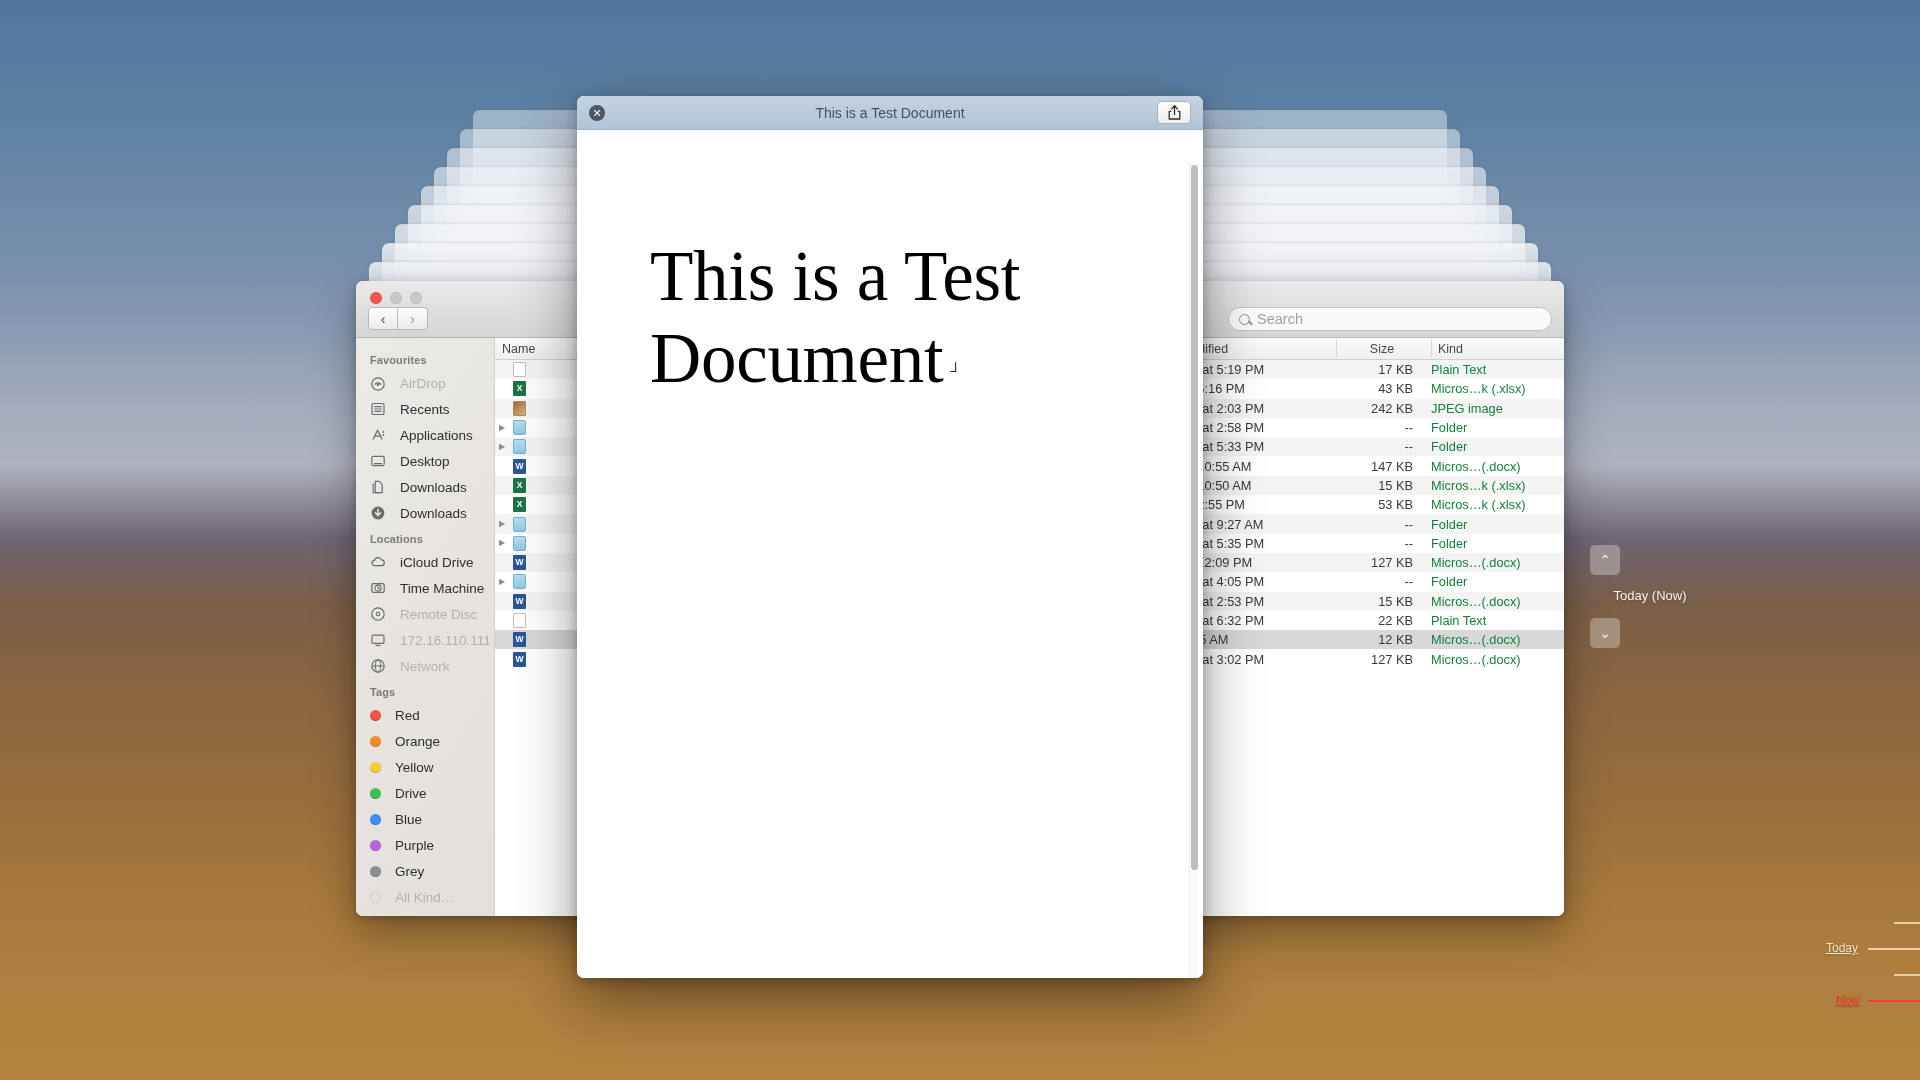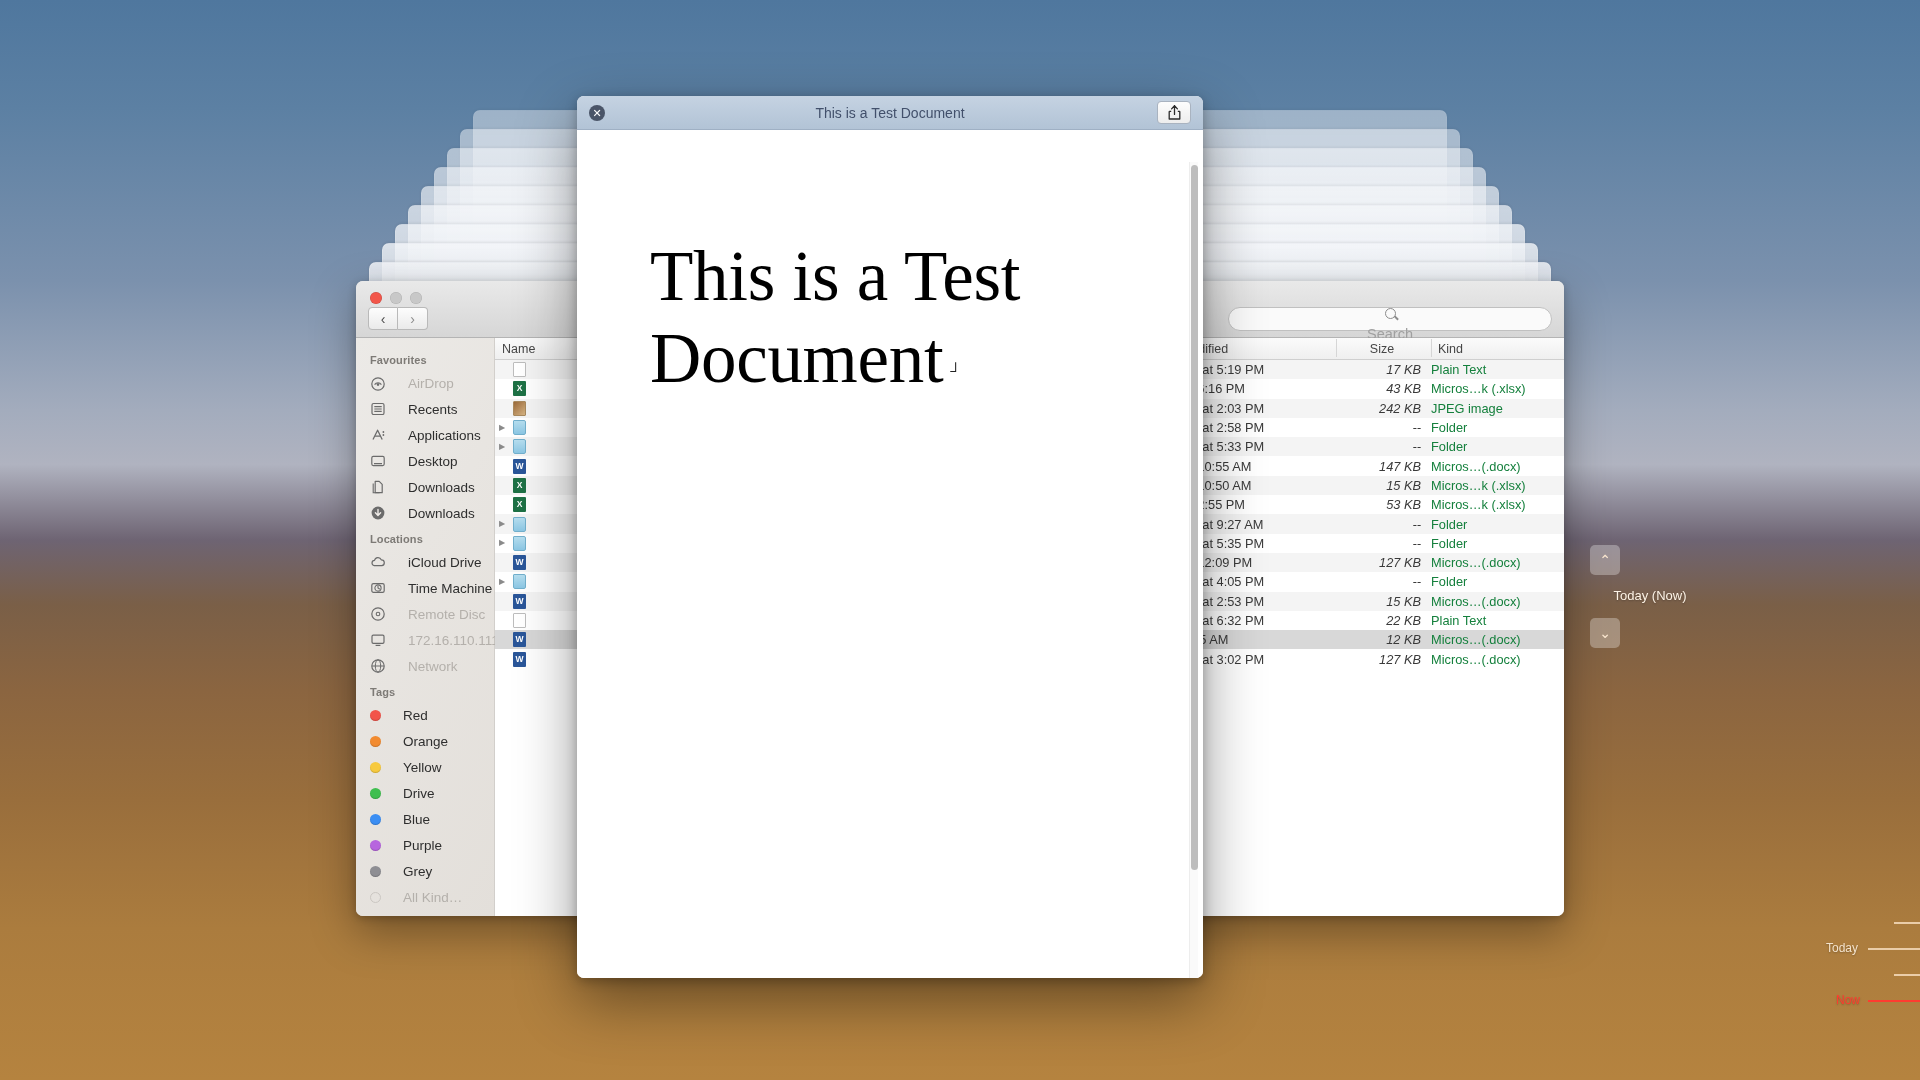--- a/index.html
+++ b/index.html
@@ -70,36 +70,36 @@
     background:linear-gradient(to bottom,#fdfdfd,#eaeaea);
     border:1px solid #b9b9b9; border-radius:4px;
     display:flex; align-items:center; justify-content:center;
   }
   .grid9{ display:grid; grid-template-columns:repeat(3,3px); grid-template-rows:repeat(2,3px); gap:2px; }
   .grid9 i{ background:#555; display:block; width:3px; height:3px; }
 
   #search{
     position:absolute; right:12px; top:26px; width:324px; height:24px;
     background:#fafafa; border:1px solid #c0c0c0; border-radius:12px;
-    display:flex; align-items:center; padding:0 10px; gap:7px;flex-direction:column;
+    display:flex; align-items:center; padding:0 10px; gap:7px;
   }
   #search .mag{ width:11px; height:11px; border:1.5px solid #8c8c8c; border-radius:50%; position:relative; flex:none; }
   #search .mag::after{ content:""; position:absolute; width:5px; height:1.5px; background:#8c8c8c; right:-4px; bottom:0px; transform:rotate(45deg); }
   #search .ph{ color:#a0a0a0; font-size:14.5px; }
 
   #finder-body{ display:flex; height:578px; }
 
   
   #sidebar{
     width:139px; flex:none; padding-top:9px;
     background:linear-gradient(120deg,#eceae7 0%,#e8e5e1 40%,#e3dfda 100%);
     border-right:1px solid #d2cfcb;
   }
   .sb-head{ font-size:11px; font-weight:bold; color:#7d7a76; padding:7px 0 4px 14px; letter-spacing:.1px; }
-  .sb-item{ display:flex; align-items:center; gap:22px; height:26px; padding-left:14px; font-size:13.5px; color:#2e2e2e; }
+  .sb-item{ display:flex; align-items:center; gap:14px; height:26px; padding-left:14px; font-size:13.5px; color:#2e2e2e; }
   .sb-item.dim{ color:#b4b0ab; }
   .sb-ico{ width:16px; height:16px; flex:none; display:flex; align-items:center; justify-content:center; color:#6b6b6b; }
   .sb-ico svg{ display:block; }
   .dot{ width:11px; height:11px; border-radius:50%; flex:none; box-shadow:inset 0 -1px 1px rgba(0,0,0,.17); }
   .dot.hollow{ background:transparent; border:1.5px solid #cbc7c2; box-shadow:none; }
 
   
   #filelist{ flex:1; background:#fff; position:relative; }
   #cols{
     display:flex; height:22px; align-items:center;
@@ -111,21 +111,21 @@
   .c-name{ width:649px; }
   .c-date{ width:192px; }
   .c-size{ width:95px; text-align:center; padding-right:10px; }
   .c-kind{ flex:1; }
 
   .row{ display:flex; align-items:center; height:19.3px; font-size:12.8px; color:#2b2b2b; }
   .row.odd{ background:#f4f4f4; }
   .row.sel{ background:#d8d8d8; }
   .row .f-name{ width:649px; display:flex; align-items:center; gap:5px; padding-left:4px; overflow:hidden; }
   .row .f-date{ width:192px; color:#3a3a3a; }
-  .row .f-size{ width:95px; text-align:right; padding-right:10px; color:#3a3a3a;font-style:italic; }
+  .row .f-size{ width:95px; text-align:right; padding-right:18px; color:#3a3a3a; }
   .row .f-kind{ flex:1; color:#15803d; }
   .tri{ width:9px; flex:none; color:#8a8a8a; font-size:8px; line-height:1; }
   .ficon{ width:13px; height:15px; flex:none; border-radius:1.5px; }
   .i-folder{ background:linear-gradient(to bottom,#b6deef,#8cc7e4); border:.5px solid #72b0cd; border-radius:1px 2px 2px 2px; }
   .i-word{ background:#2a5699; color:#fff; font-size:8.5px; font-weight:bold; text-align:center; line-height:15px; border-radius:1px; }
   .i-xls{ background:#1e7145; color:#fff; font-size:8.5px; font-weight:bold; text-align:center; line-height:15px; border-radius:1px; }
   .i-txt{ background:#fff; border:.5px solid #bdbdbd; border-radius:1px; }
   .i-jpg{ background:linear-gradient(135deg,#9b6a3a,#d6b483); border:.5px solid #a98a5e; border-radius:1px; }
 
   
@@ -172,21 +172,21 @@
   }
   #tm-up{ top:545px; }
   #tm-down{ top:618px; }
   #tm-now-label{
     position:absolute; left:1585px; top:588px; width:130px; text-align:center;
     font-size:13px; color:#fdf3e6; text-shadow:0 1px 2px rgba(0,0,0,.25);
   }
 
   #tm-timeline{ position:absolute; right:0; bottom:0; width:230px; height:180px; }
   .tl-tick{ position:absolute; right:0; height:2px; background:rgba(255,232,205,.75); }
-  .tl-lbl{ position:absolute; font-size:12px; color:#f4e3cc; text-shadow:0 1px 2px rgba(0,0,0,.25); }
+  .tl-lbl{ position:absolute; font-size:12px; color:#f4e3cc; text-shadow:0 1px 2px rgba(0,0,0,.25);text-decoration:underline; }
   .tl-lbl.now{ color:#ff3b30; }
   .tl-tick.now{ background:#ff3b30; }
 </style>
 </head>
 <body>
 
 <div id="desktop"></div>
 
 <div id="tm-stack">
     <div class="tm-layer" style="left: 473px; top: 110px; width: 974px; height: 211px; opacity: 0.455;"></div>

